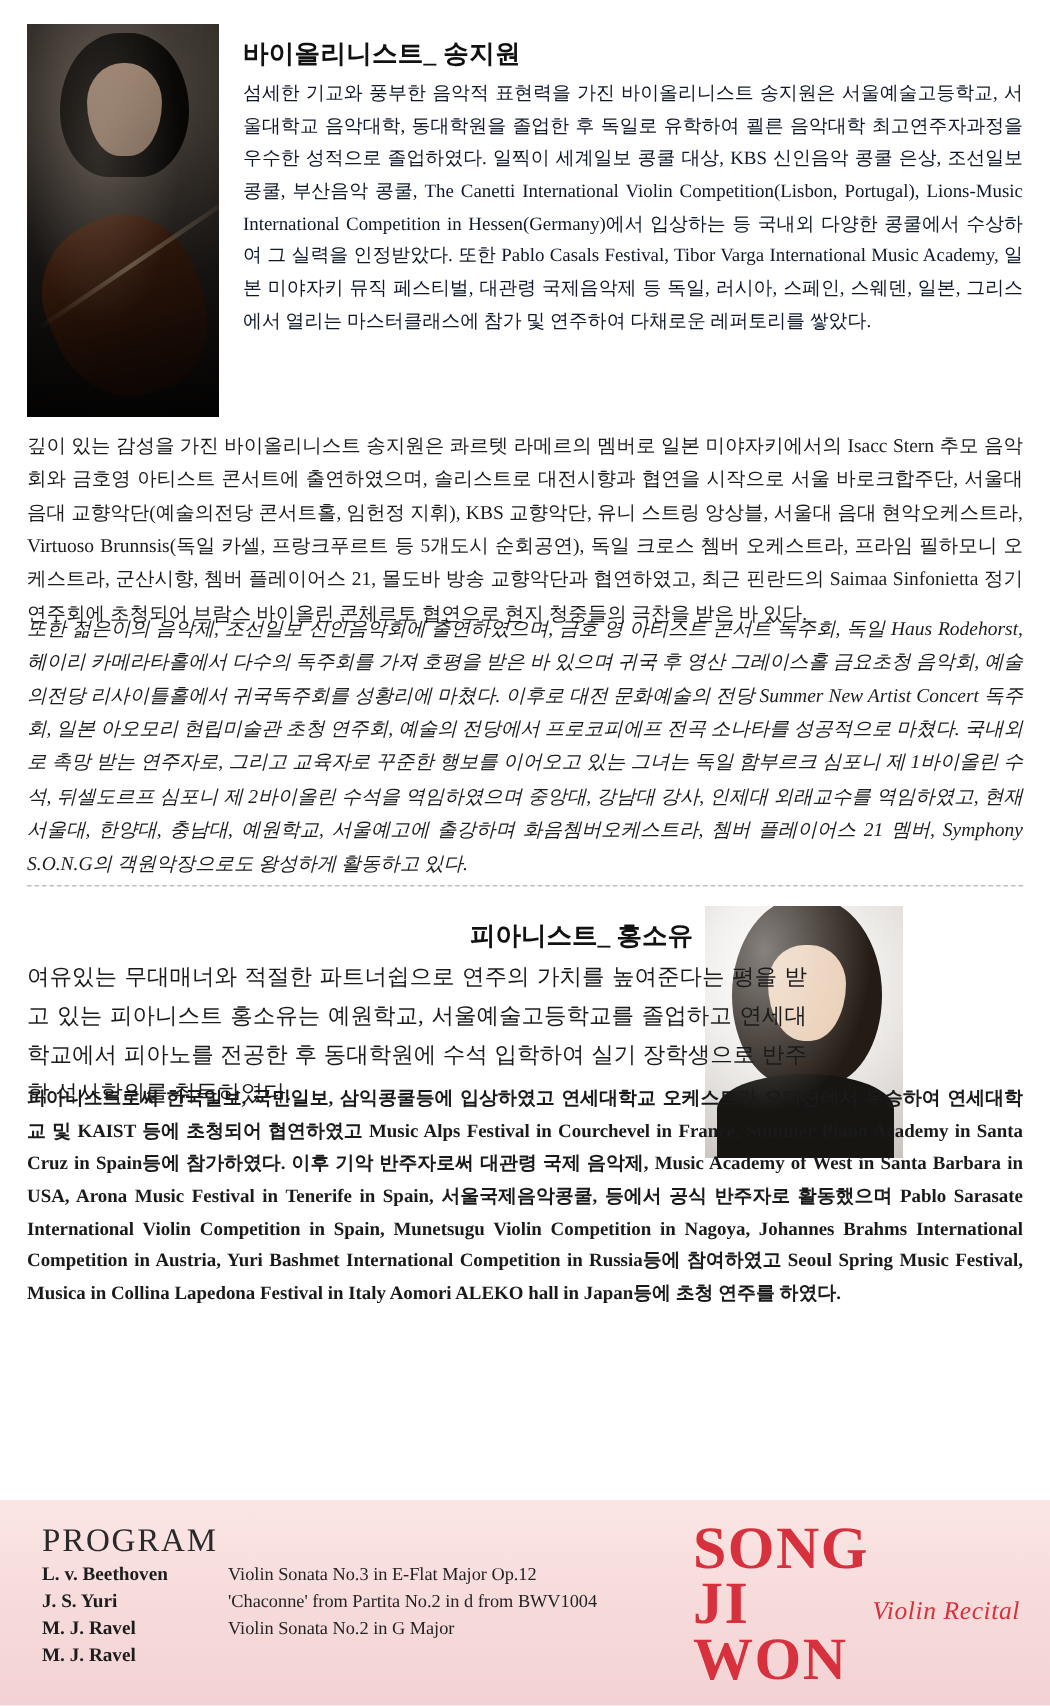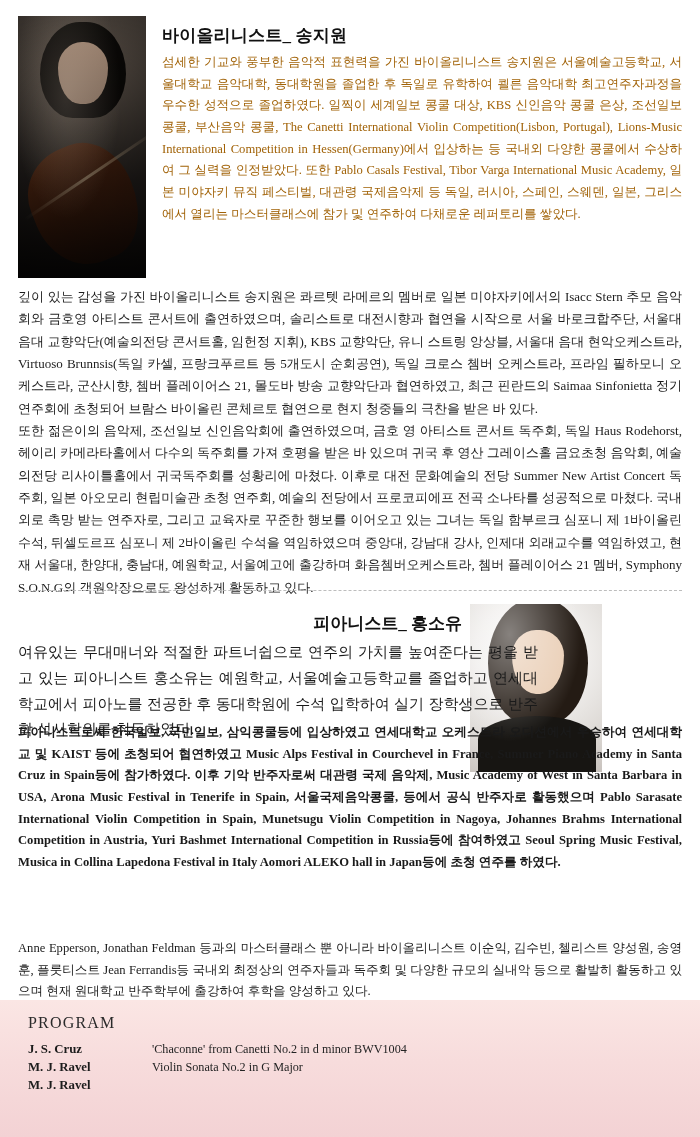--- a/index.html
+++ b/index.html
@@ -94,34 +94,34 @@
   .violinist-name .person { font-weight: bold; }
 
   .violin-lead {
     position: absolute;
     left: 162px;
     top: 36px;
     width: 520px;
     font-size: 12.6px;
     line-height: 1.72;
     text-align: justify;
-    color: #a16207;
+    color: #0f172a;
   }
 
   .violin-para {
     position: absolute;
     left: 18px;
     width: 664px;
     font-size: 13px;
     line-height: 1.72;
     text-align: justify;
     color: #1c1c1c;
   }
   .violin-para.p2 { top: 286px; }
-  .violin-para.p3 { top: 420px; }
+  .violin-para.p3 { top: 408px; font-style: italic; }
 
   .divider {
     position: absolute;
     left: 18px;
     top: 590px;
     width: 664px;
     border-top: 1px dashed #bdbdbd;
   }
 
   
@@ -198,21 +198,21 @@
     left: 0;
     bottom: 0;
     width: 700px;
     height: 137px;
     background: linear-gradient(180deg, #fbe6e4 0%, #f7dcdc 45%, #f3d2d4 100%);
   }
   .program-title {
     position: absolute;
     left: 28px;
     top: 14px;
-    font-size: 16px;
+    font-size: 22px;
     letter-spacing: 1.2px;
     color: #2a2a2a;
     font-family: "Liberation Serif", serif;
   }
   .program-list {
     position: absolute;
     left: 28px;
     top: 42px;
     width: 470px;
   }
@@ -297,34 +297,43 @@
 
   <div class="portrait-piano">
     <div class="pp-hair"></div>
     <div class="pp-face"></div>
     <div class="pp-body"></div>
     <div class="pp-light"></div>
   </div>
 
   <div class="piano-lead">여유있는 무대매너와 적절한 파트너쉽으로 연주의 가치를 높여준다는 평을 받고 있는 피아니스트 홍소유는 예원학교, 서울예술고등학교를 졸업하고 연세대학교에서 피아노를 전공한 후 동대학원에 수석 입학하여 실기 장학생으로 반주학 석사학위를 취득하였다.</div>
   <div class="piano-para p2">피아니스트로써 한국일보, 국민일보, 삼익콩쿨등에 입상하였고 연세대학교 오케스트라 오디션에서 우승하여 연세대학교 및 KAIST 등에 초청되어 협연하였고 Music Alps Festival in Courchevel in France, Summer Piano Academy in Santa Cruz in Spain등에 참가하였다. 이후 기악 반주자로써 대관령 국제 음악제, Music Academy of West in Santa Barbara in USA, Arona Music Festival in Tenerife in Spain, 서울국제음악콩쿨, 등에서 공식 반주자로 활동했으며 Pablo Sarasate International Violin Competition in Spain, Munetsugu Violin Competition in Nagoya, Johannes Brahms International Competition in Austria, Yuri Bashmet International Competition in Russia등에 참여하였고 Seoul Spring Music Festival, Musica in Collina Lapedona Festival in Italy Aomori ALEKO hall in Japan등에 초청 연주를 하였다.</div>
-  <div class="piano-para p3">Anne Epperson, Jonathan Feldman 등과의 마스터클래스 뿐 아니라 바이올리니스트 이순익, 김수빈, 첼리스트 양성원, 송영훈, 플룻티스트 Jean Ferrandis등 국내외 최정상의 연주자들과 독주회 및 다양한 규모의 실내악 등으로 활발히 활동하고 있으며 현재 원대학교 반주학부에 출강하여 후학을 양성하고 있다.</div>
 
   <div class="program-band">
     <div class="program-title">PROGRAM</div>
 
     <div class="program-list">
       <div class="program-row">
-        <div class="program-composer">J. S. Cruz</div>
-        <div class="program-work">'Chaconne' from Canetti No.2 in d minor BWV1004</div>
+        <div class="program-composer">L. v. Beethoven</div>
+        <div class="program-work">Violin Sonata No.3 in E-Flat Major Op.12</div>
+      </div>
+      <div class="program-row">
+        <div class="program-composer">J. S. Yuri</div>
+        <div class="program-work">'Chaconne' from Partita No.2 in d from BWV1004</div>
       </div>
       <div class="program-row">
         <div class="program-composer">M. J. Ravel</div>
         <div class="program-work">Violin Sonata No.2 in G Major</div>
       </div>
       <div class="program-row">
         <div class="program-composer">M. J. Ravel</div>
       </div>
     </div>
 
+    <div class="wordmark">
+      <div class="wm-line wm-song">SONG</div>
+      <div class="wm-line wm-ji">JI</div>
+      <div class="wm-line wm-won">WON</div>
+      <div class="wm-sub">Violin Recital</div>
+    </div>
   </div>
 
 </div>
 
 </body></html>

